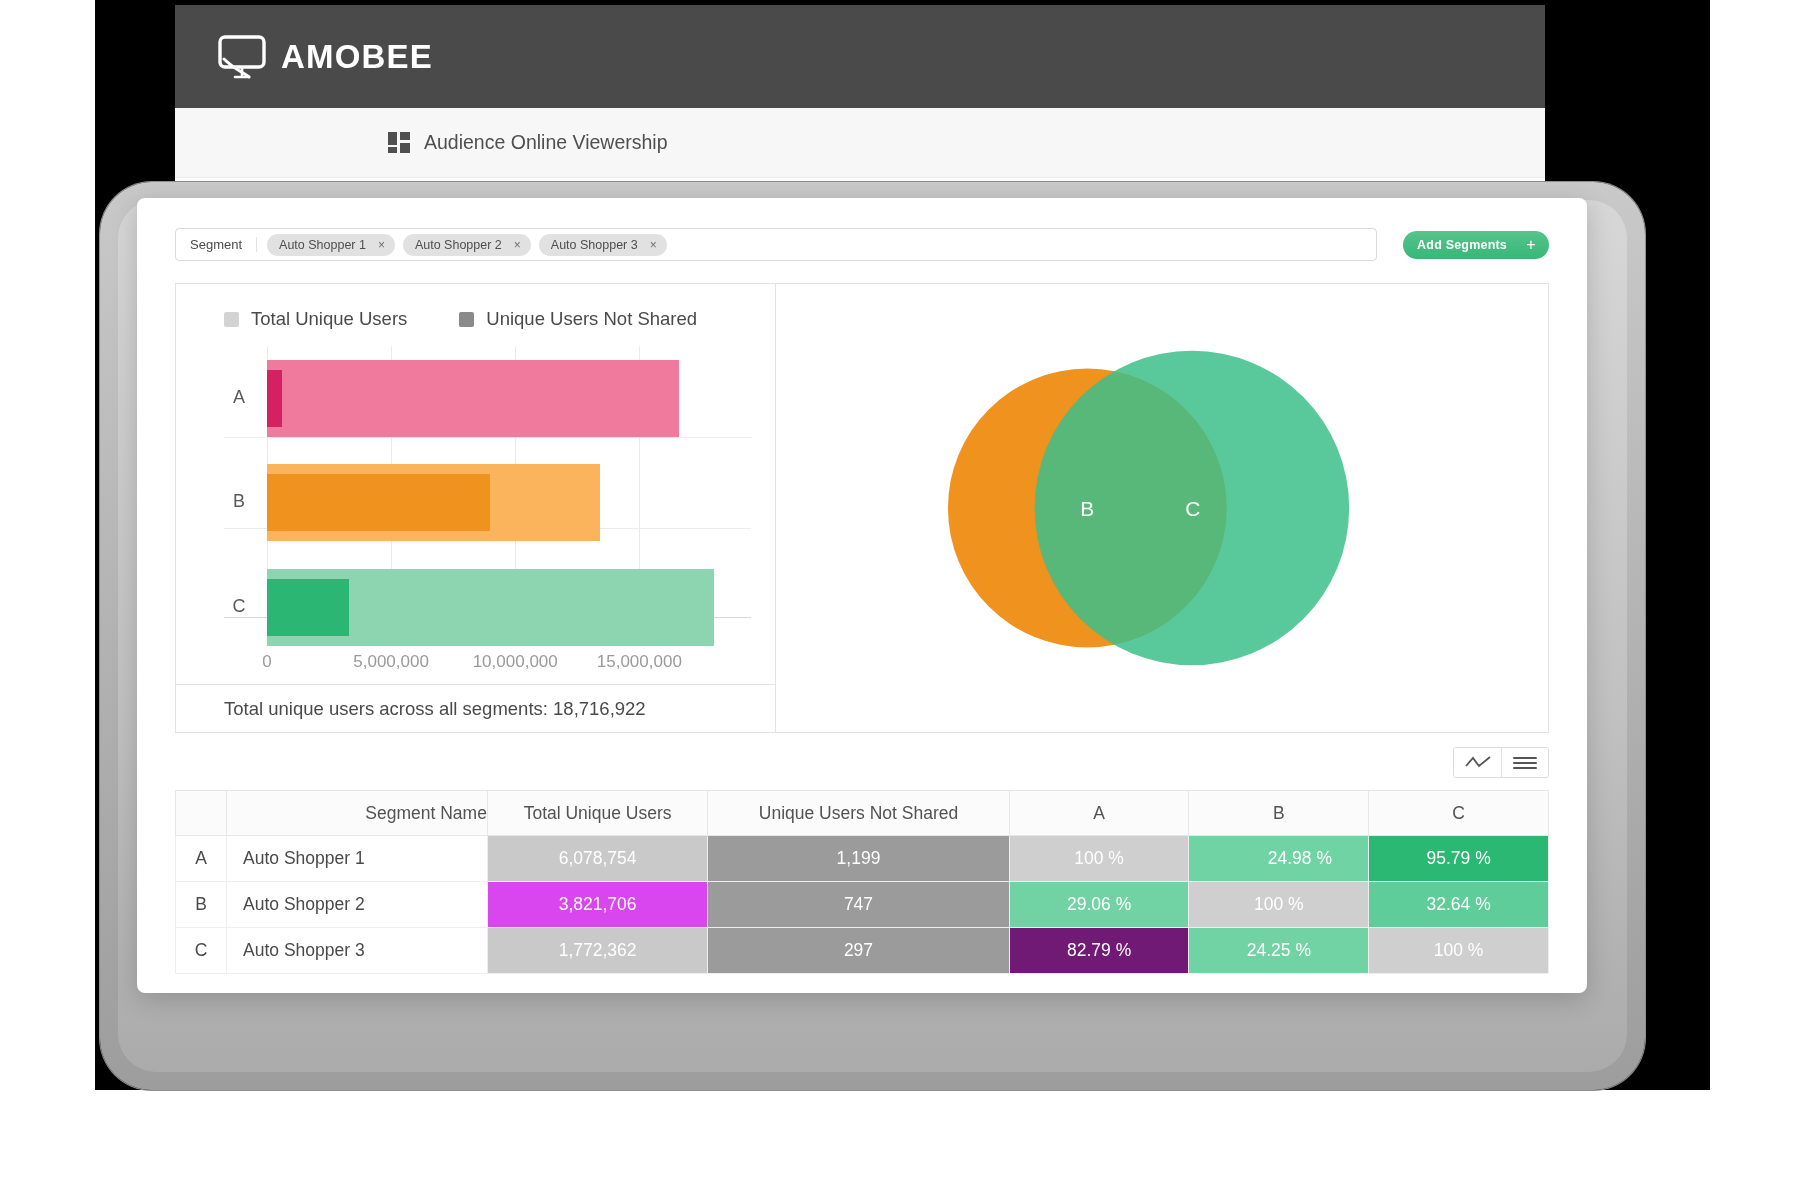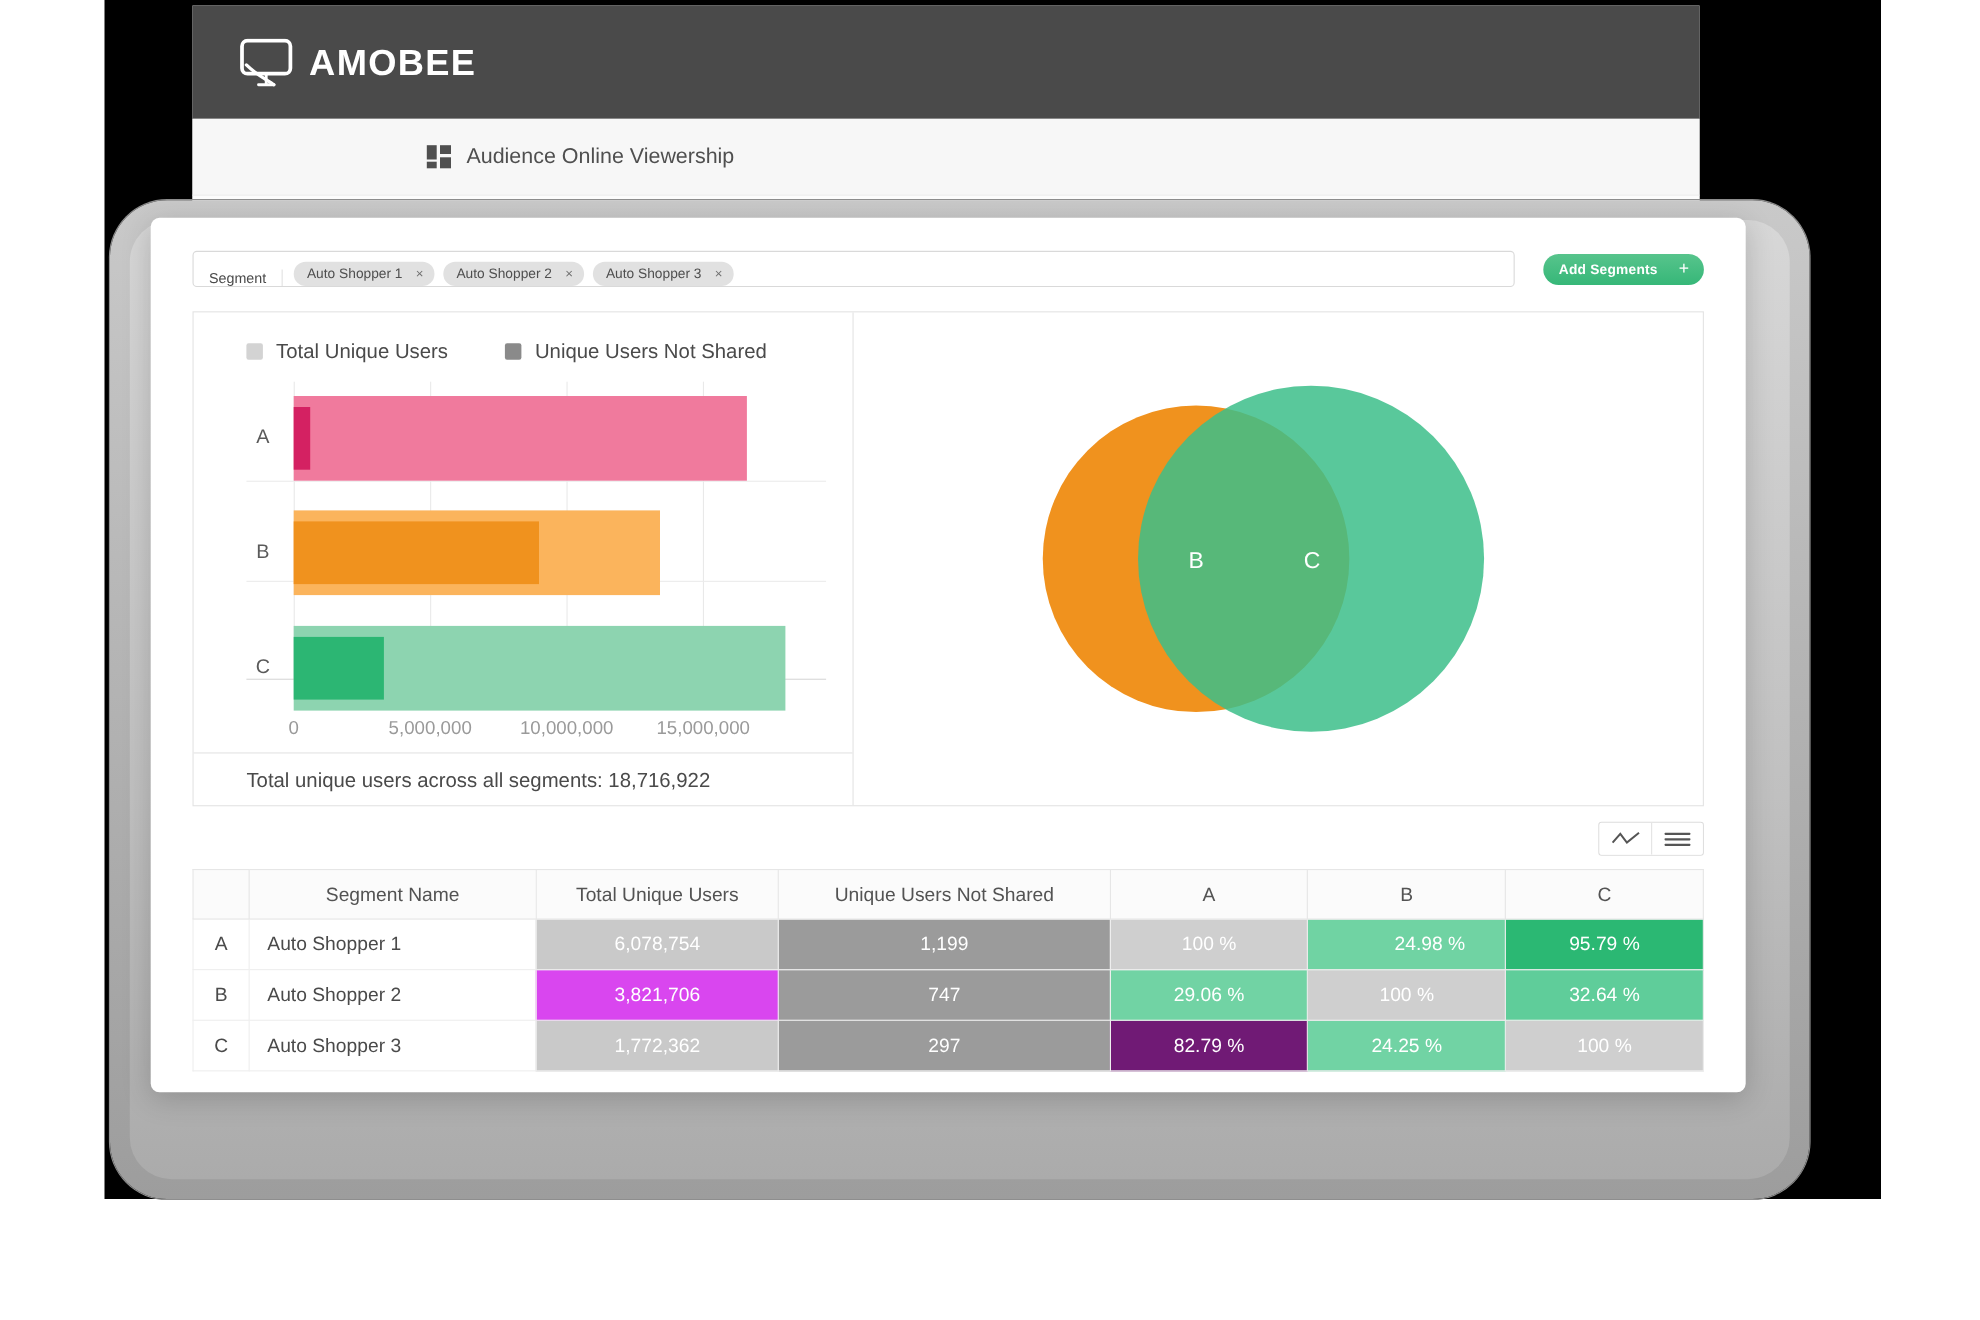--- a/index.html
+++ b/index.html
@@ -66,21 +66,21 @@
   .panel {
     position: absolute; left: 137px; top: 198px; width: 1450px; height: 795px;
     background: #ffffff; border-radius: 8px;
     box-shadow: 0 6px 26px rgba(0,0,0,.18);
     padding: 30px 38px 0 38px;
   }
 
   
   .seg-row { display: flex; align-items: center; gap: 26px; }
   .seg-field {
-    flex: 1 1 auto; height: 33px; display:flex; align-items:flex-end;
+    flex: 1 1 auto; height: 33px; display:flex; align-items:center;
     border: 1px solid #d9d9d9; border-radius: 4px; background:#fff;
   }
   .seg-label {
     display:flex; align-items:center; padding: 0 14px; font-size: 13px; color:#4a4a4a;
     border-right: 1px solid #e2e2e2; white-space: nowrap;
   }
   .chips { display:flex; align-items:center; gap: 8px; padding: 0 10px; }
   .chip {
     display:flex; align-items:center; gap: 12px;
     background:#e1e1e1; border-radius: 12px; height: 22px;
@@ -139,21 +139,21 @@
   .tbtn { width: 47px; height: 29px; display:flex; align-items:center; justify-content:center; background:#fff; }
   .tbtn + .tbtn { border-left: 1px solid #e3e3e3; }
 
   
   table { width:100%; border-collapse: collapse; margin-top: 12px; table-layout: fixed; }
   th, td { font-size: 17.5px; color:#4a4a4a; }
   thead th {
     height: 45px; font-weight: 400; background:#fbfbfb;
     border: 1px solid #e6e6e6; text-align:center; color:#535353;
   }
-  thead th.left { text-align:center; }
+  thead th.left { text-align:right; }
   tbody td { height: 46px; text-align:center; border:1px solid #eeeeee; }
   tbody td.key { width: 44px; color:#4a4a4a; }
   tbody td.name { text-align:left; padding-left: 16px; }
   .col-key { width: 44px; }
   .col-name { width: 225px; }
   .col-tot { width: 190px; }
   .col-ns { width: 260px; }
   .col-abc { width: 155px; }
 </style>
 </head>

